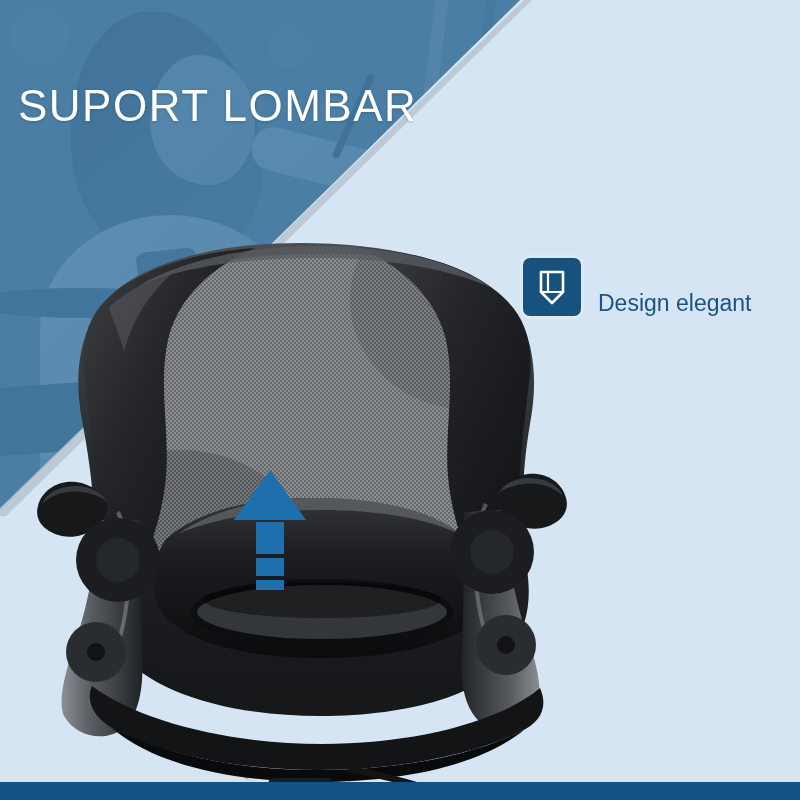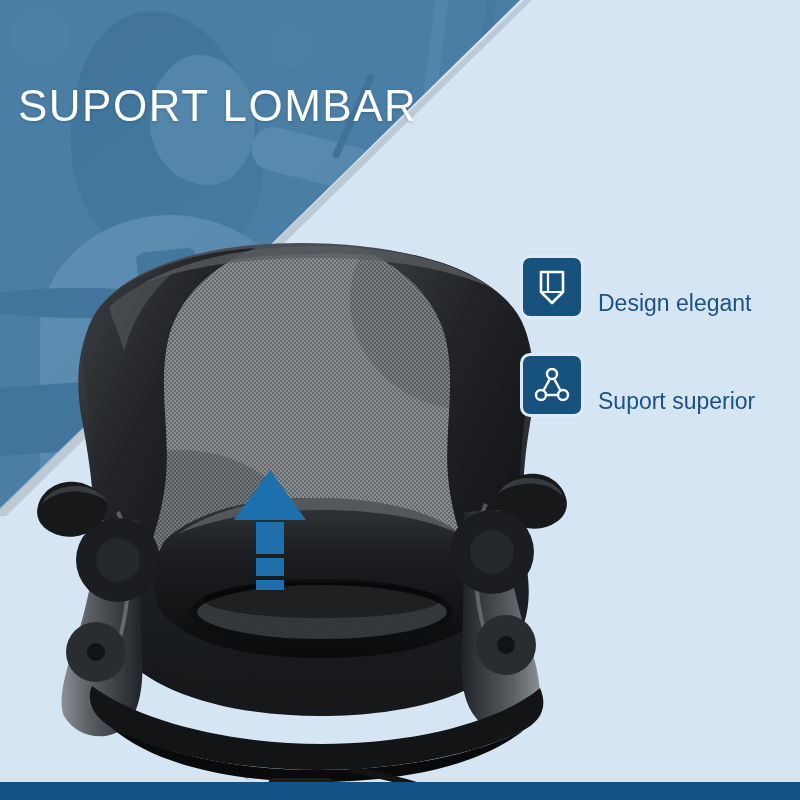--- a/index.html
+++ b/index.html
@@ -472,30 +472,17 @@
       <div class="feature-icon">
         <svg width="34" height="36" viewBox="0 0 34 36">
           <path d="M6 3 h22 v20 l-11 11 l-11 -11 z" fill="none" stroke="#ffffff" stroke-width="2.6" stroke-linejoin="round" stroke-linecap="round"></path>
           <line x1="13" y1="4" x2="13" y2="23" stroke="#ffffff" stroke-width="2.2" stroke-linecap="round"></line>
           <line x1="6" y1="23" x2="28" y2="23" stroke="#ffffff" stroke-width="2.2" stroke-linecap="round"></line>
         </svg>
       </div>
       <div class="feature-label">Design elegant</div>
     </div>
 
-    <div class="feature">
-      <div class="feature-icon">
-        <svg width="36" height="36" viewBox="0 0 36 36">
-          <line x1="18" y1="8" x2="7" y2="28" stroke="#ffffff" stroke-width="2.4"></line>
-          <line x1="18" y1="8" x2="29" y2="28" stroke="#ffffff" stroke-width="2.4"></line>
-          <line x1="7" y1="28" x2="29" y2="28" stroke="#ffffff" stroke-width="2.4"></line>
-          <circle cx="18" cy="7" r="5" fill="#17527f" stroke="#ffffff" stroke-width="2.4"></circle>
-          <circle cx="7" cy="28" r="5" fill="#17527f" stroke="#ffffff" stroke-width="2.4"></circle>
-          <circle cx="29" cy="28" r="5" fill="#17527f" stroke="#ffffff" stroke-width="2.4"></circle>
-        </svg>
-      </div>
-      <div class="feature-label">Suport superior</div>
-    </div>
 
   </div>
 
   <div class="bottom-bar"></div>
 </div>
 
 </body></html>

